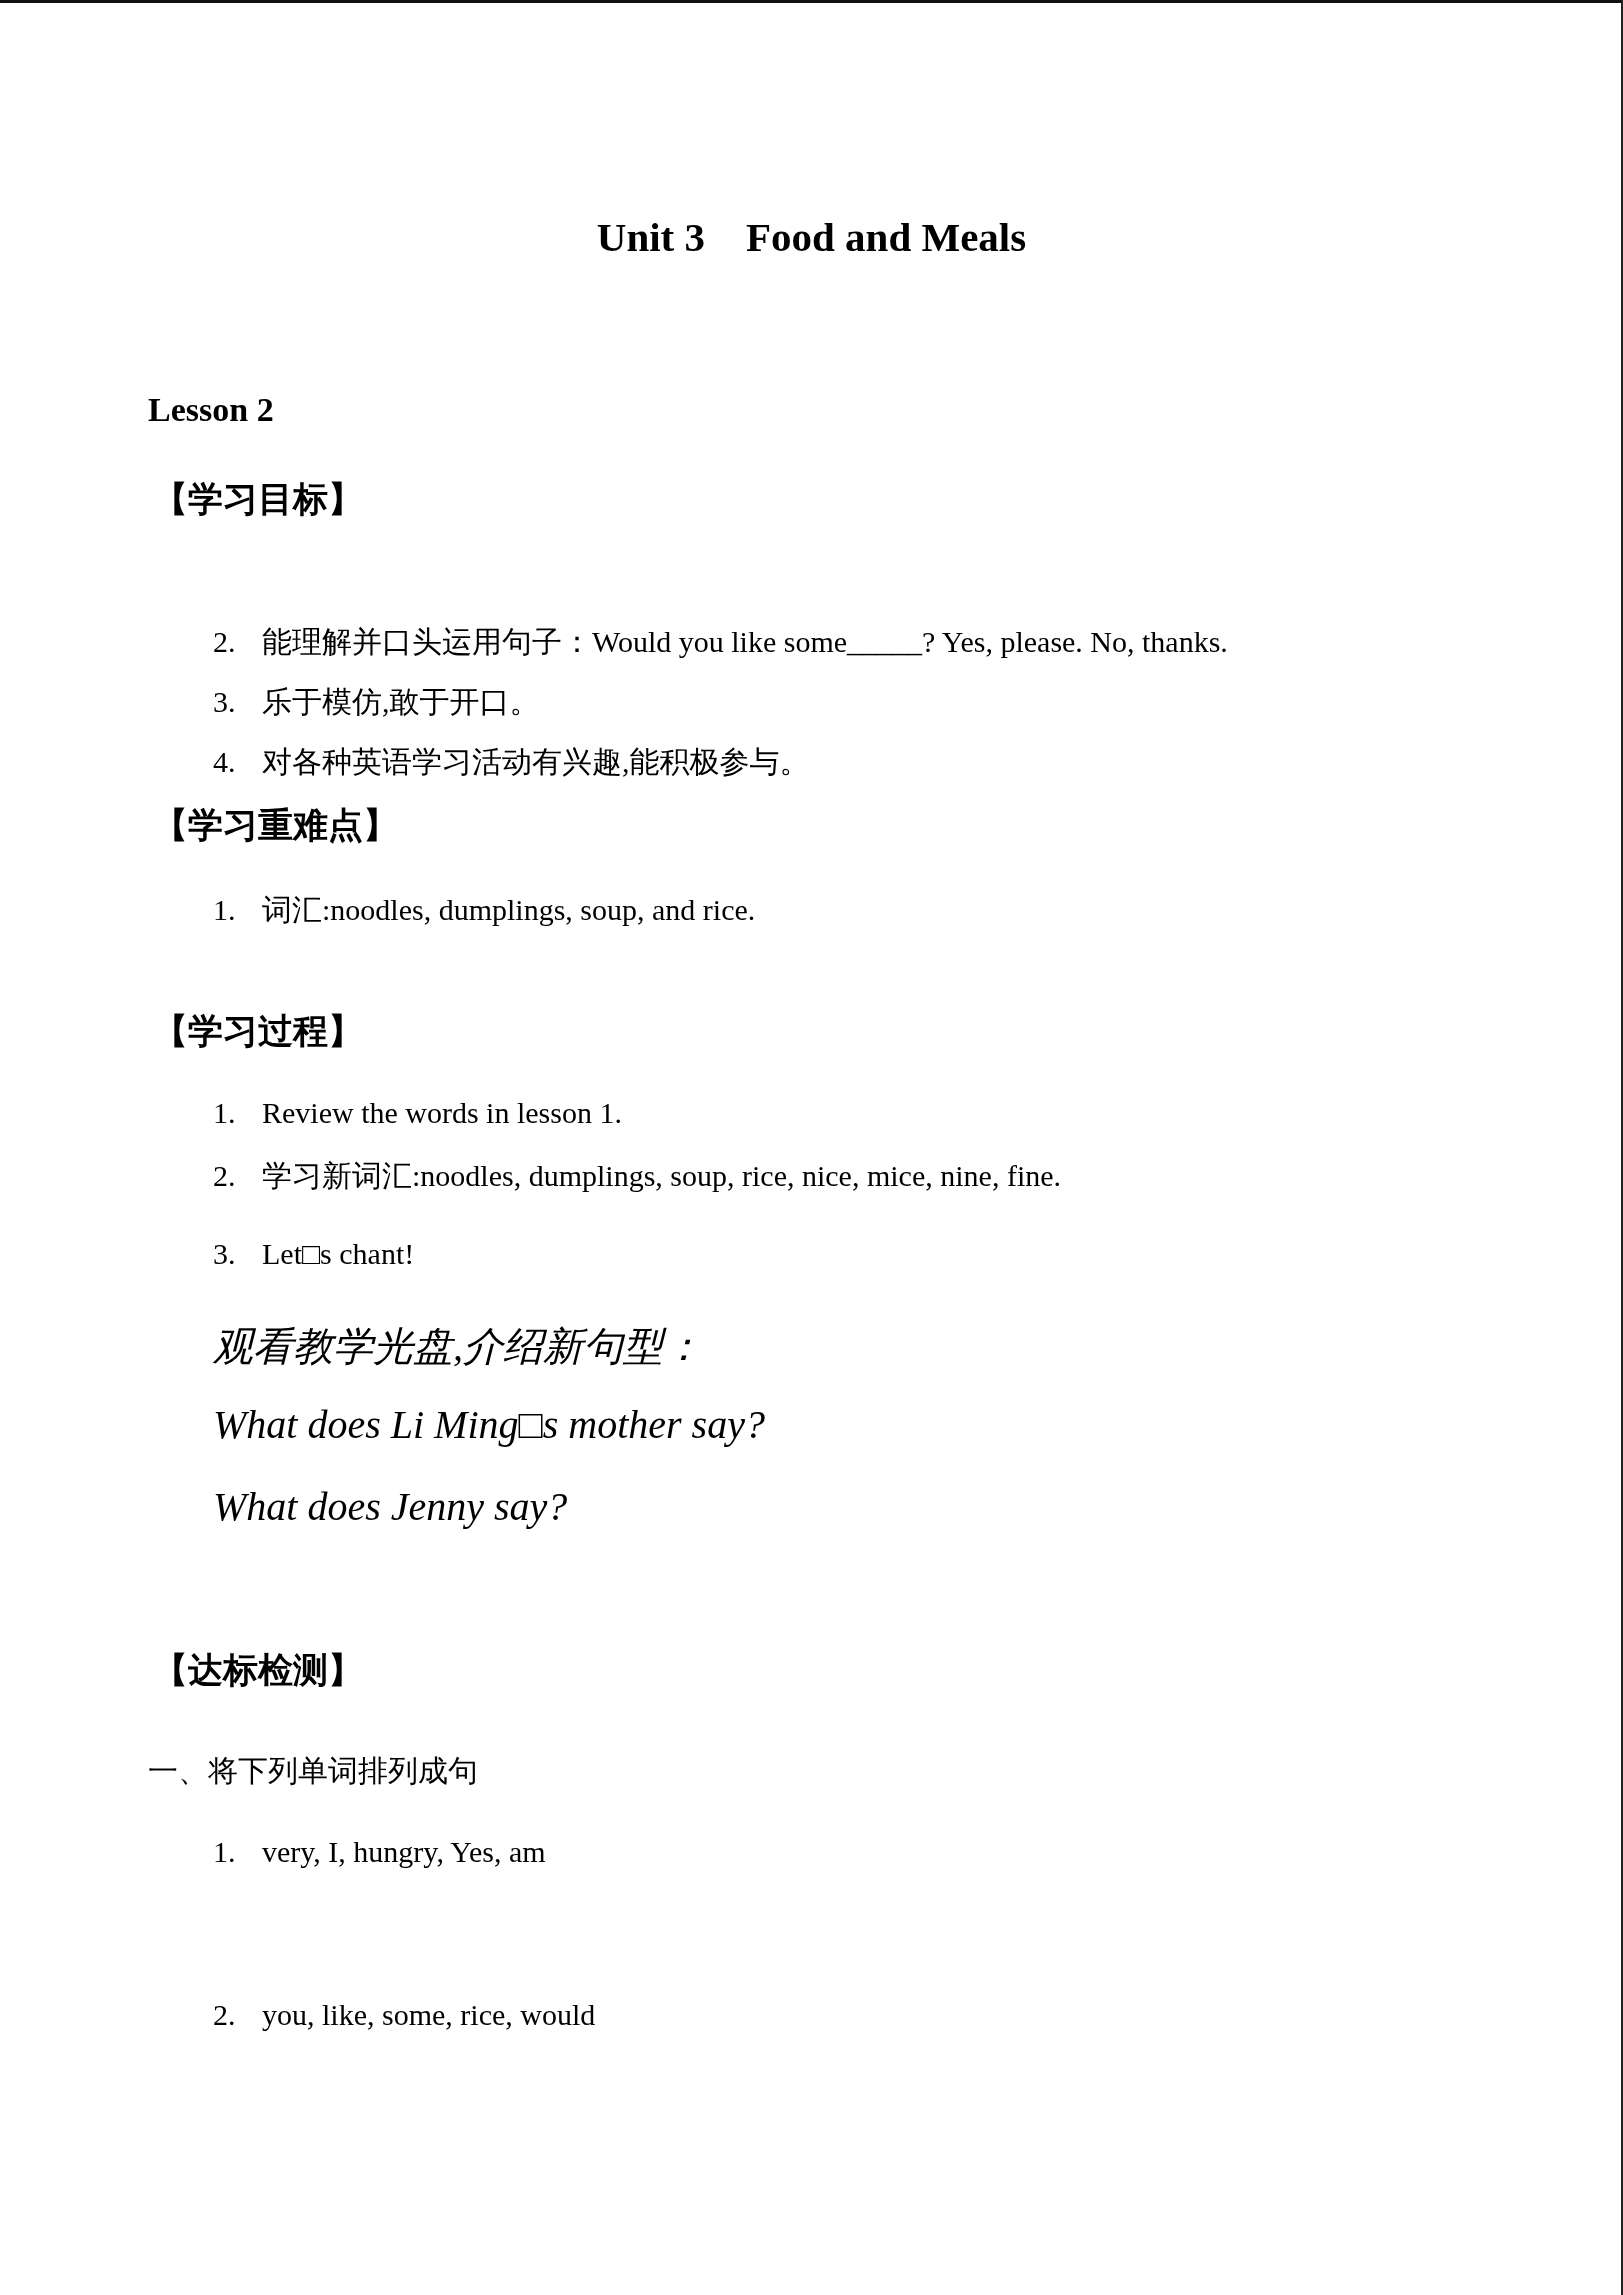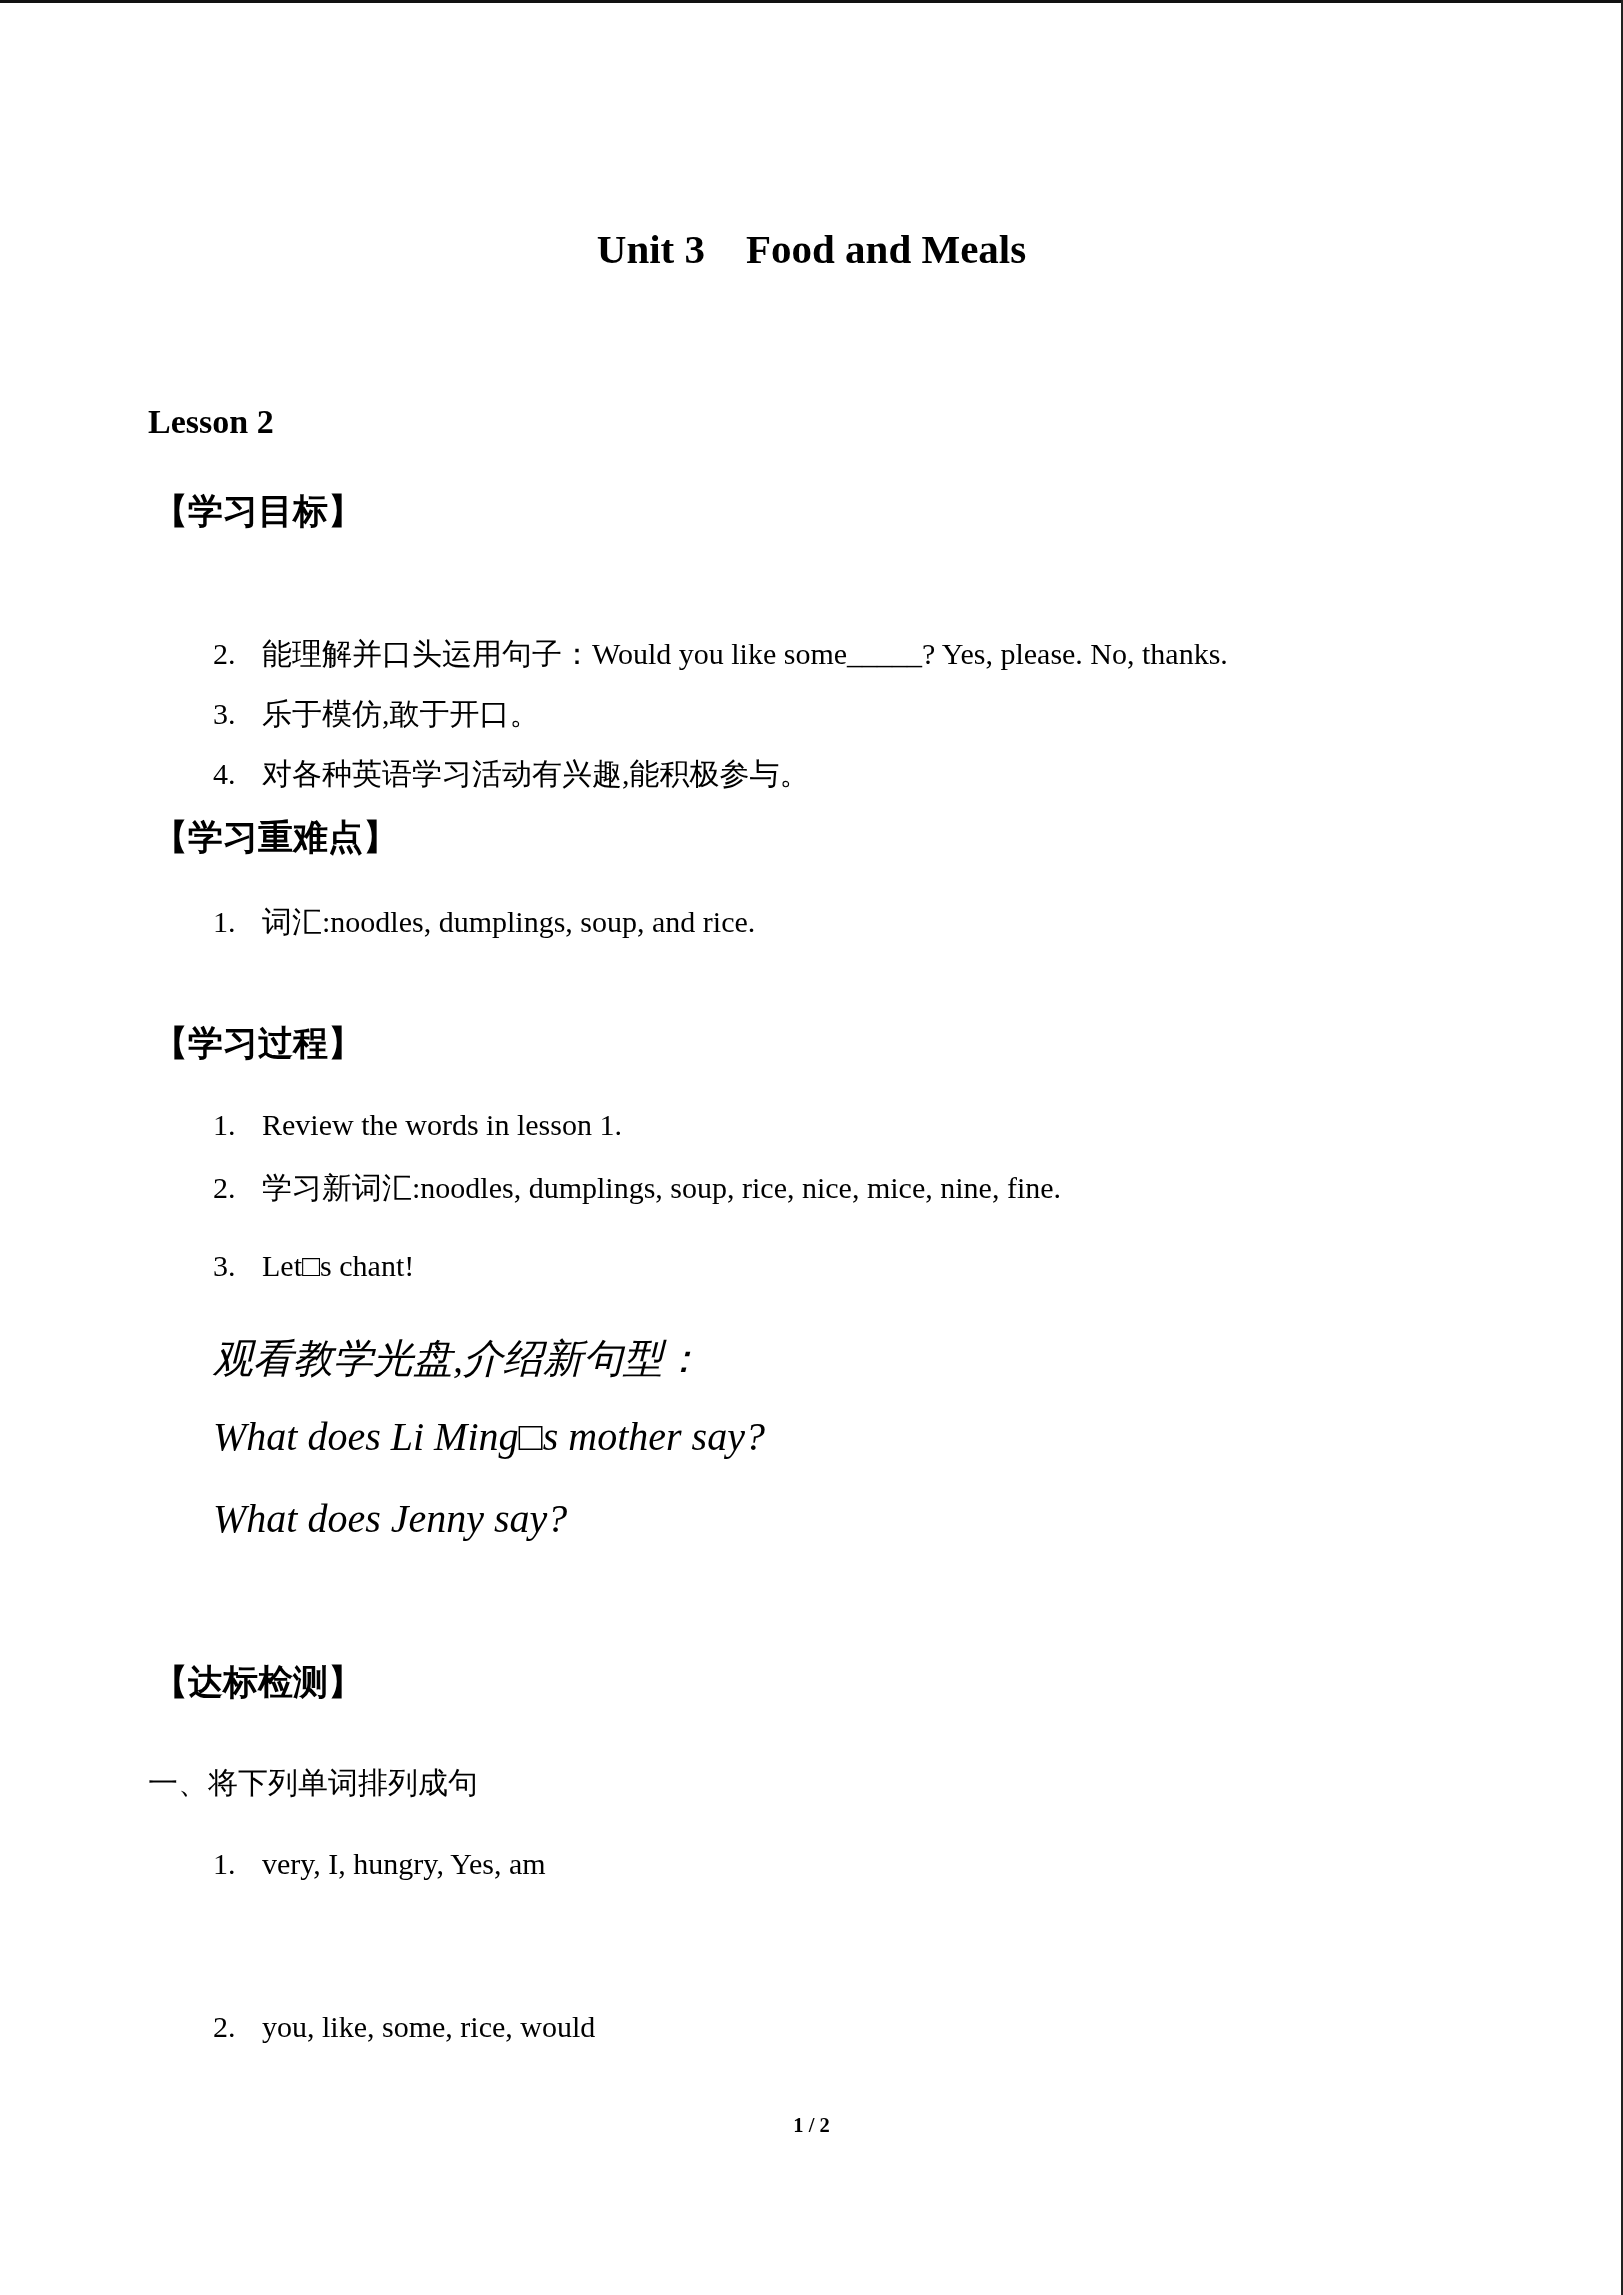--- a/index.html
+++ b/index.html
@@ -2,21 +2,21 @@
 <html style="font-size:11px"><head>
 <meta charset="utf-8">
 <style>
   html, body { margin: 0; padding: 0; background: #ffffff; }
   body {
     width: 1623px; height: 2295px; position: relative; overflow: hidden;
     font-family: "Liberation Serif", "DejaVu Serif", serif; color: #000;
   }
   .top-border { position: absolute; left: 0; top: 0; width: 1623px; height: 2.7px; background: #111; }
   .right-border { position: absolute; right: 0; top: 0; width: 2px; height: 2295px; background: #222; }
-  .page { position: absolute; left: 0; top: 12px; width: 1623px; height: 1733px; }
+  .page { position: absolute; left: 0; top: 0; width: 1623px; height: 1733px; }
   .abs { position: absolute; white-space: nowrap; }
   .title {
     left: 0; width: 1623px; text-align: center; top: 213px;
     font-size: 41px; font-weight: bold; letter-spacing: 0px;
   }
   .title .gap { display: inline-block; width: 41px; }
   .lesson { left: 148px; top: 391px; font-size: 34px; font-weight: bold; }
   .heading { left: 153px; font-size: 35px; font-weight: bold; font-family: "DejaVu Sans", sans-serif; }
   .item { left: 213px; font-size: 30px; }
   .item .num { display: inline-block; width: 49px; }
@@ -70,15 +70,14 @@
 
   <div class="abs heading" style="top:1647px">【达标检测】</div>
   <div class="abs section" style="top:1751px">一、将下列单词排列成句</div>
   <div class="abs item" style="top:1835px">
     <span class="num">1.</span><span>very, I, hungry, Yes, am</span>
   </div>
   <div class="abs item" style="top:1998px">
     <span class="num">2.</span><span>you, like, some, rice, would</span>
   </div>
 
-  <div class="abs pagenum">1 / 2</div>
 </div>
 
 
 </body></html>

